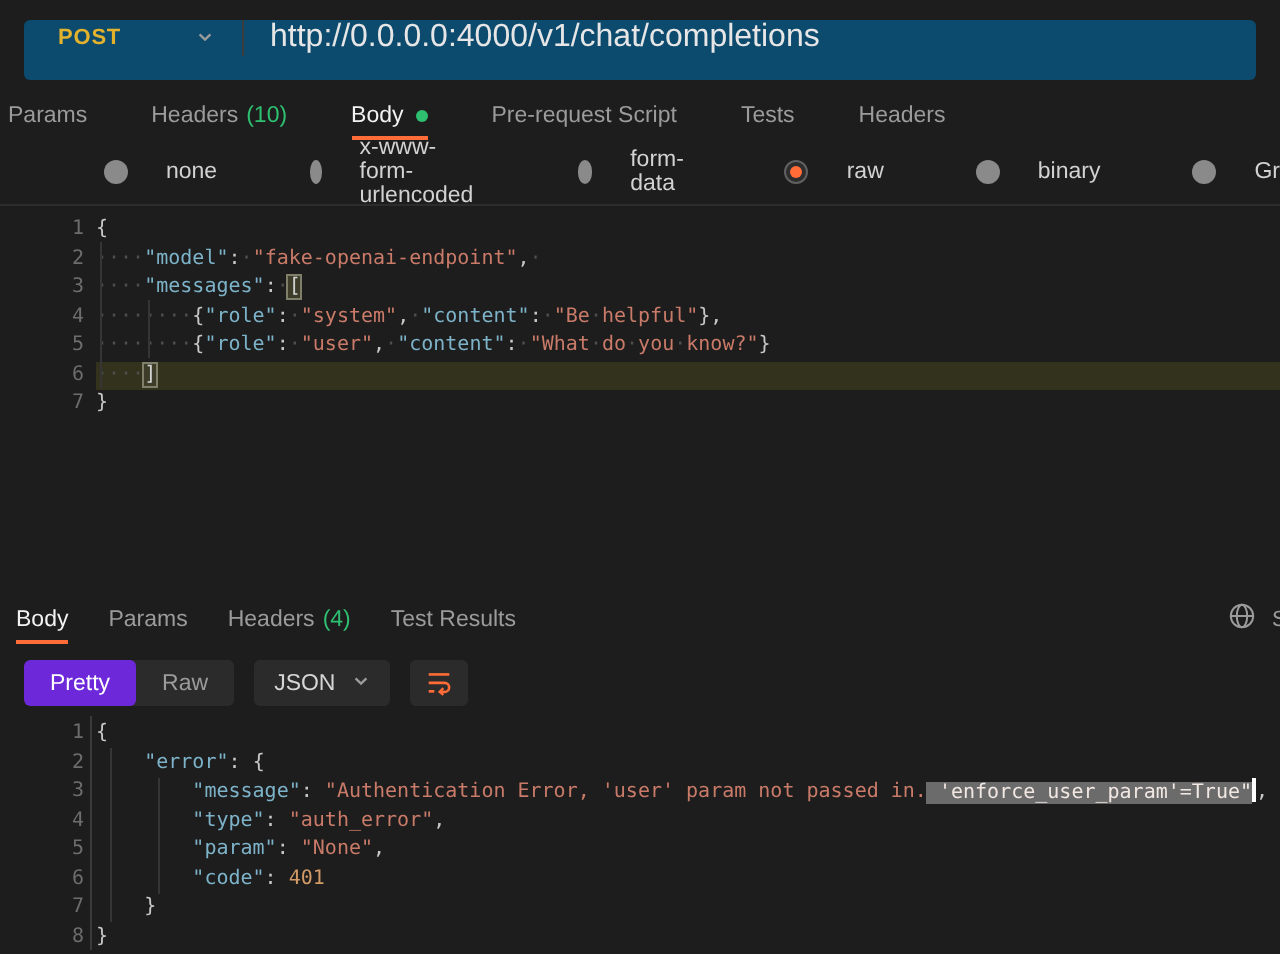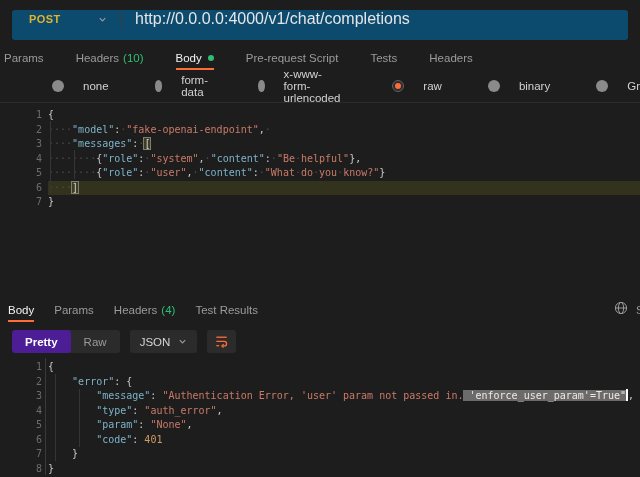--- a/index.html
+++ b/index.html
@@ -55,21 +55,21 @@
   .tk-n { color:#d19a66; }
   .tk-ws { color:#4e4e4e; }
   .tk-bm { background:#3c3c29; box-shadow:0 0 0 1px #80806a; color:#d2d2d2; }
   .tk-sel { background:#6b6b6b; color:#f2e8e3; }
   .tk-caret { display:inline-block; width:2px; height:12px; background:#ffffff; vertical-align:middle; margin-bottom:2px; }
   .guide { position:absolute; width:1px; background:#353535; }
   
   .resp-toolbar { position:absolute; top:330px; left:12px; height:23px; display:flex; align-items:stretch; gap:10px; font-size:11.5px; }
   .views { display:flex; background:#2b2b2b; border-radius:3px; overflow:hidden; }
   .view-btn { padding:0 13px; display:flex; align-items:center; color:#9b9b9b; cursor:pointer; }
-  .view-btn.active { background:#4c1d95; color:#fff; border-radius:3px;font-weight:bold; }
+  .view-btn.active { background:#6d28d9; color:#fff; border-radius:3px; }
   .tool-btn { background:#2b2b2b; border-radius:3px; display:flex; align-items:center; padding:0 10px; gap:8px; color:#d5d5d5; cursor:pointer; }
   .wrap-btn { padding:0 7px; }
 </style>
 </head>
 <body>
 
 <div class="url-row">
   <div class="method-sel">
     <span class="method-label">POST</span>
     <span class="method-chev">
@@ -104,25 +104,25 @@
     </div>
   </div>
 
 <div class="radio-row" id="radio-row">
     <div class="radio-opt">
       <span class="radio"></span>
       <span>none</span>
     </div>
     <div class="radio-opt">
       <span class="radio"></span>
+      <span>x-www-form-urlencoded</span>
+    </div>
+    <div class="radio-opt">
+      <span class="radio"></span>
       <span>form-data</span>
-    </div>
-    <div class="radio-opt">
-      <span class="radio"></span>
-      <span>x-www-form-urlencoded</span>
     </div>
     <div class="radio-opt">
       <span class="radio sel"></span>
       <span>raw</span>
     </div>
     <div class="radio-opt">
       <span class="radio"></span>
       <span>binary</span>
     </div>
     <div class="radio-opt">

